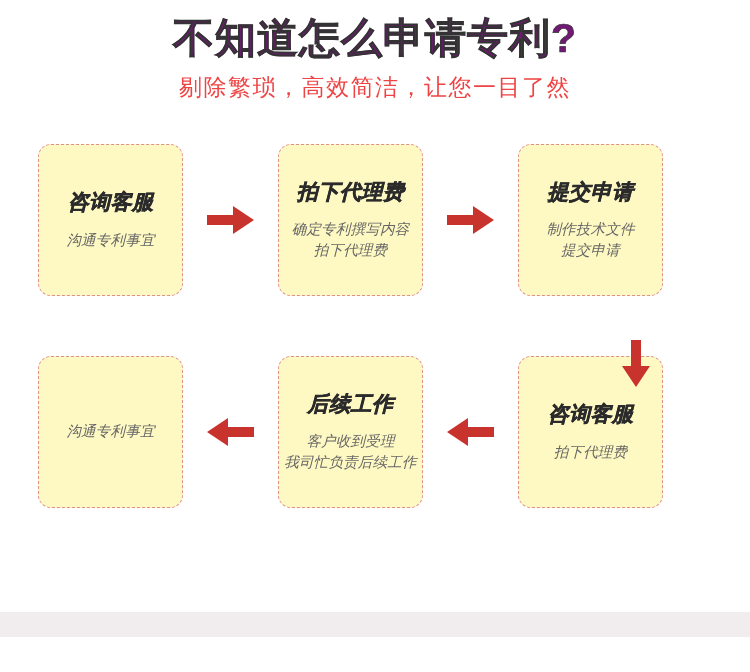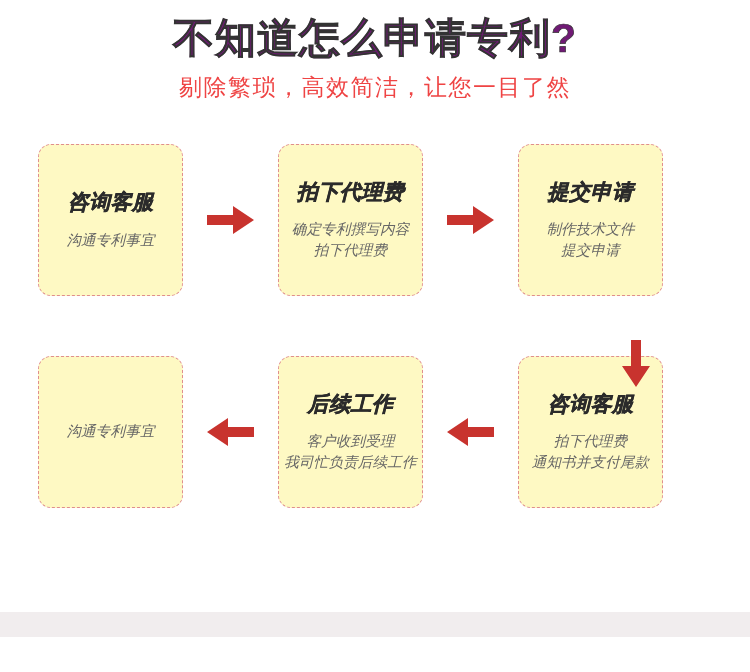--- a/index.html
+++ b/index.html
@@ -202,21 +202,20 @@
     <div class="arrow-h">
       <svg width="48" height="34" viewBox="0 0 48 34" aria-hidden="true">
         <path d="M47 12 H21 V3 L0 17 L21 31 V22 H47 Z" fill="#c8332e"></path>
       </svg>
     </div>
 
     <div class="step-box">
       <div class="step-title">咨询客服</div>
       <div class="step-desc">
         <span class="line">拍下代理费</span>
-        <span class="line">通知书并支付尾款</span>
       </div>
     </div>
 
   </div>
 
 </div>
 
 <div class="bottom-band"></div>
 
 </body></html>

